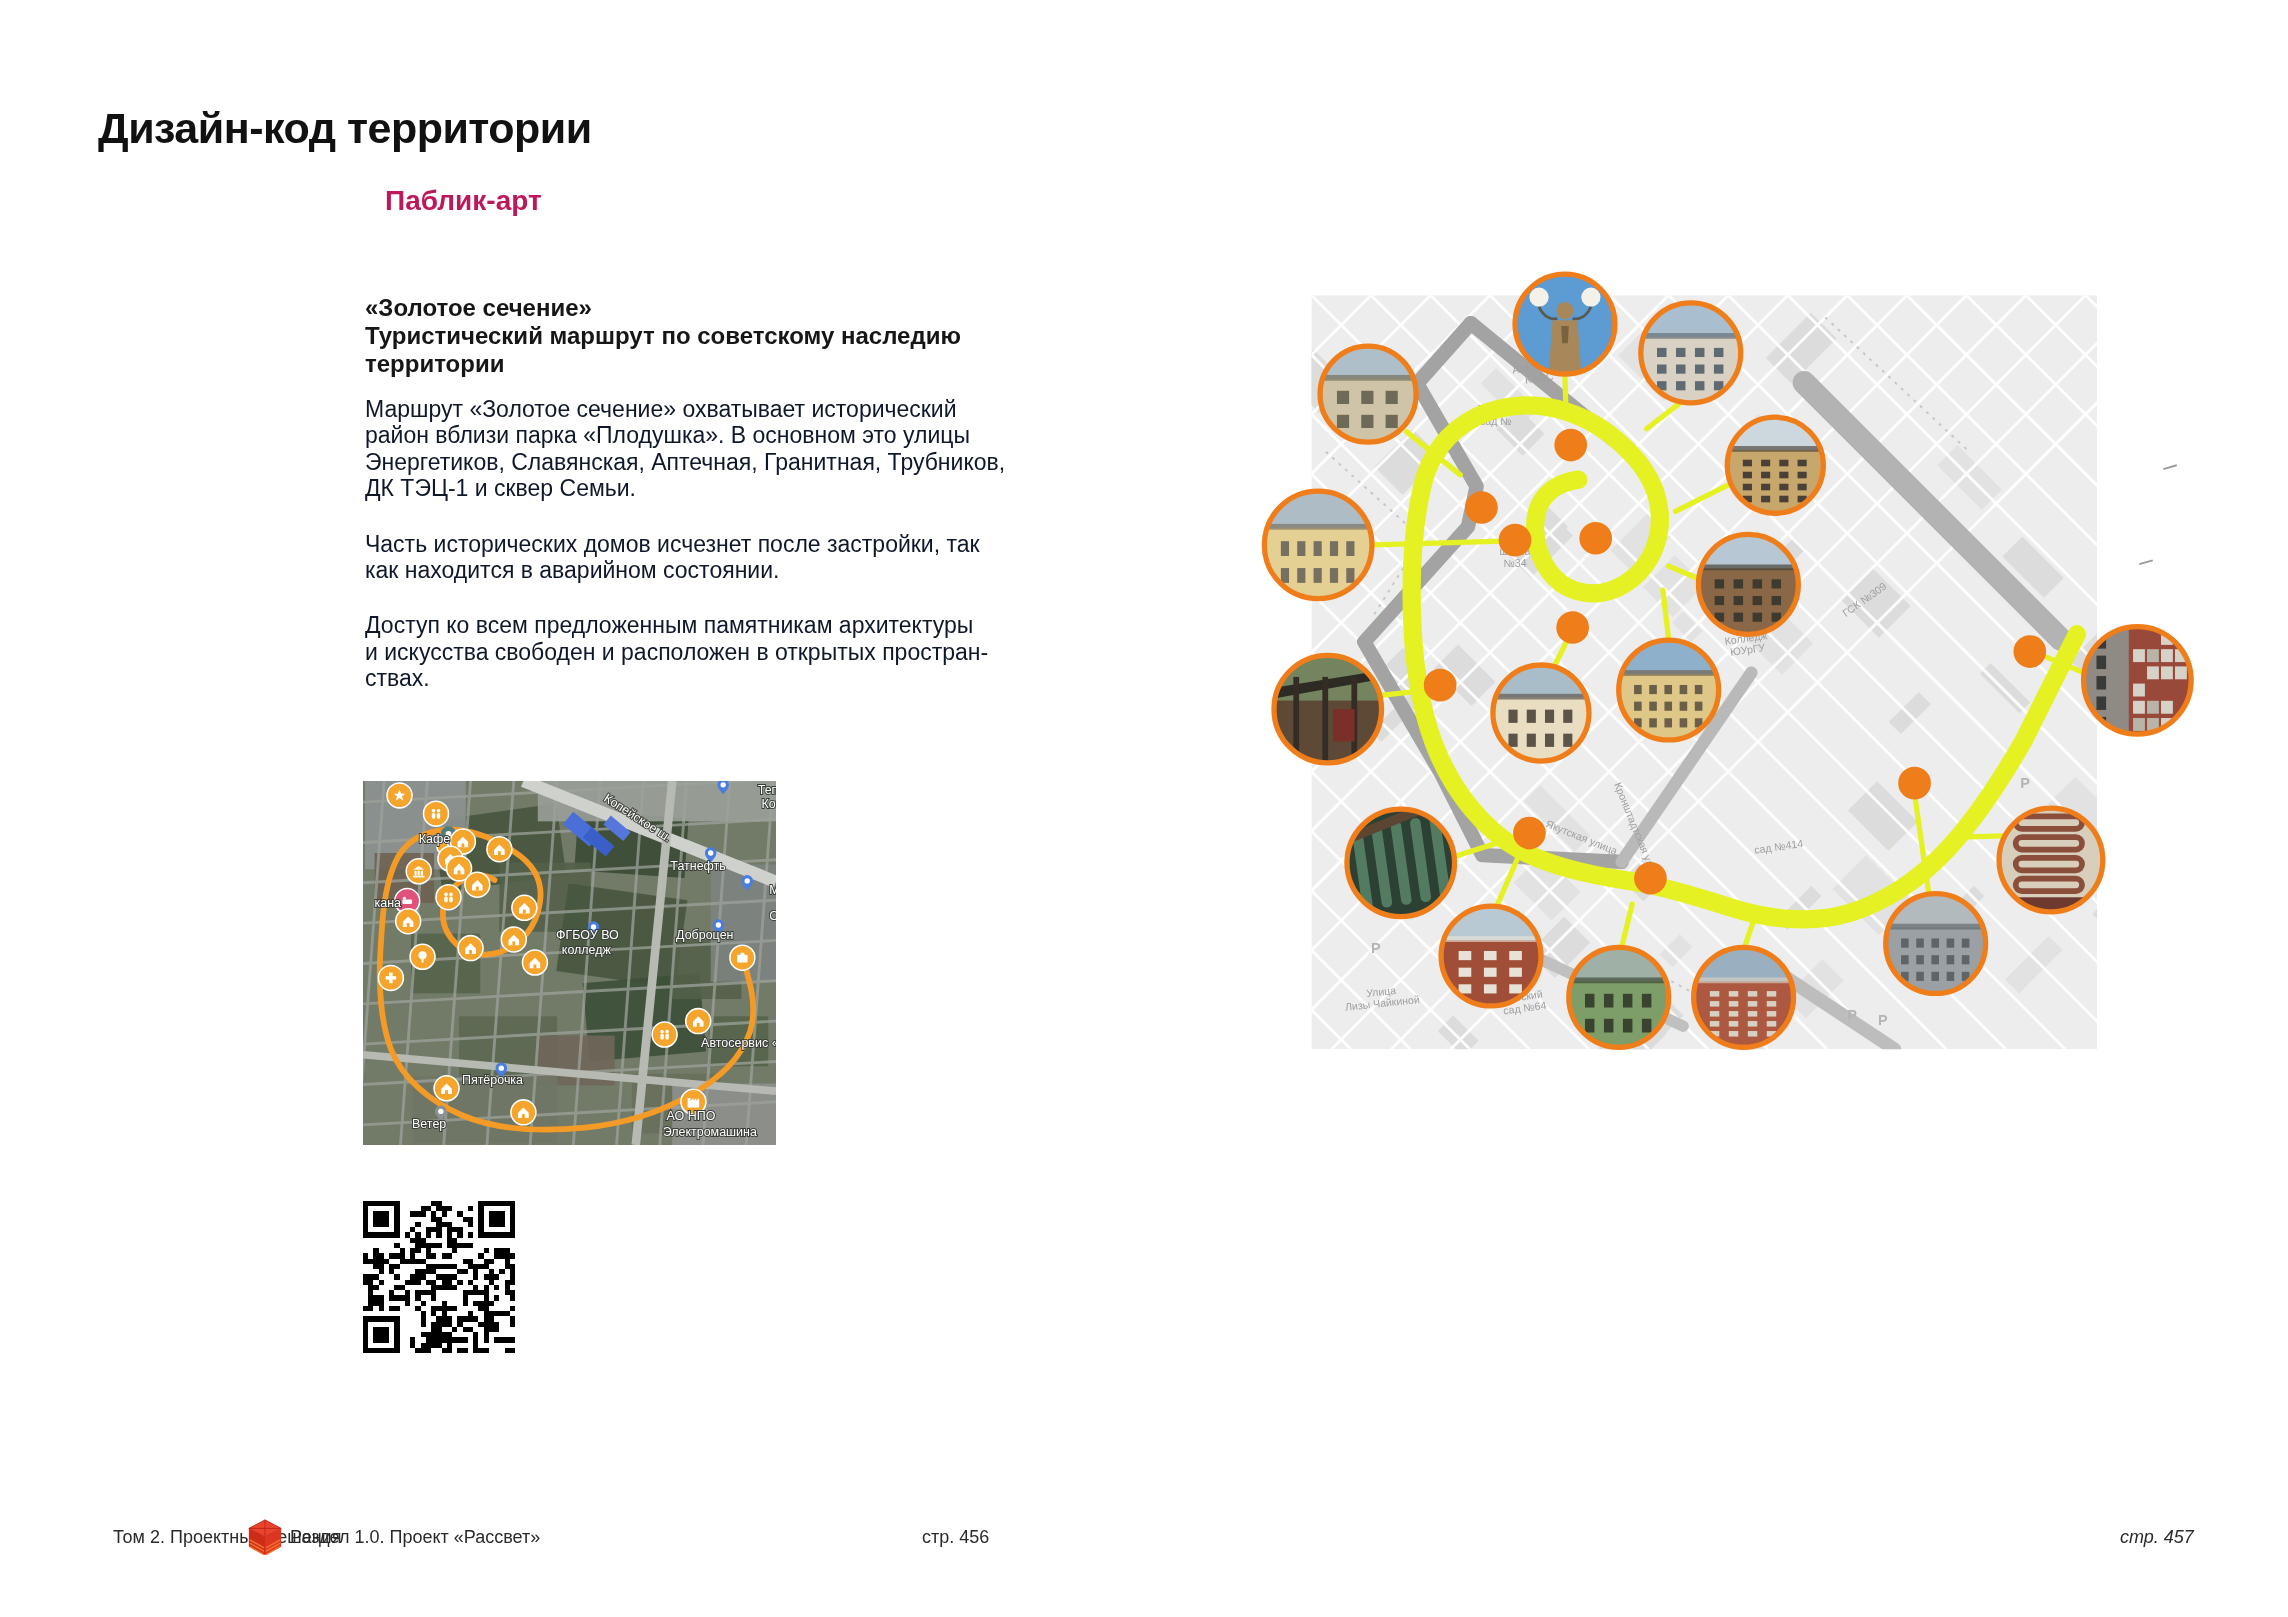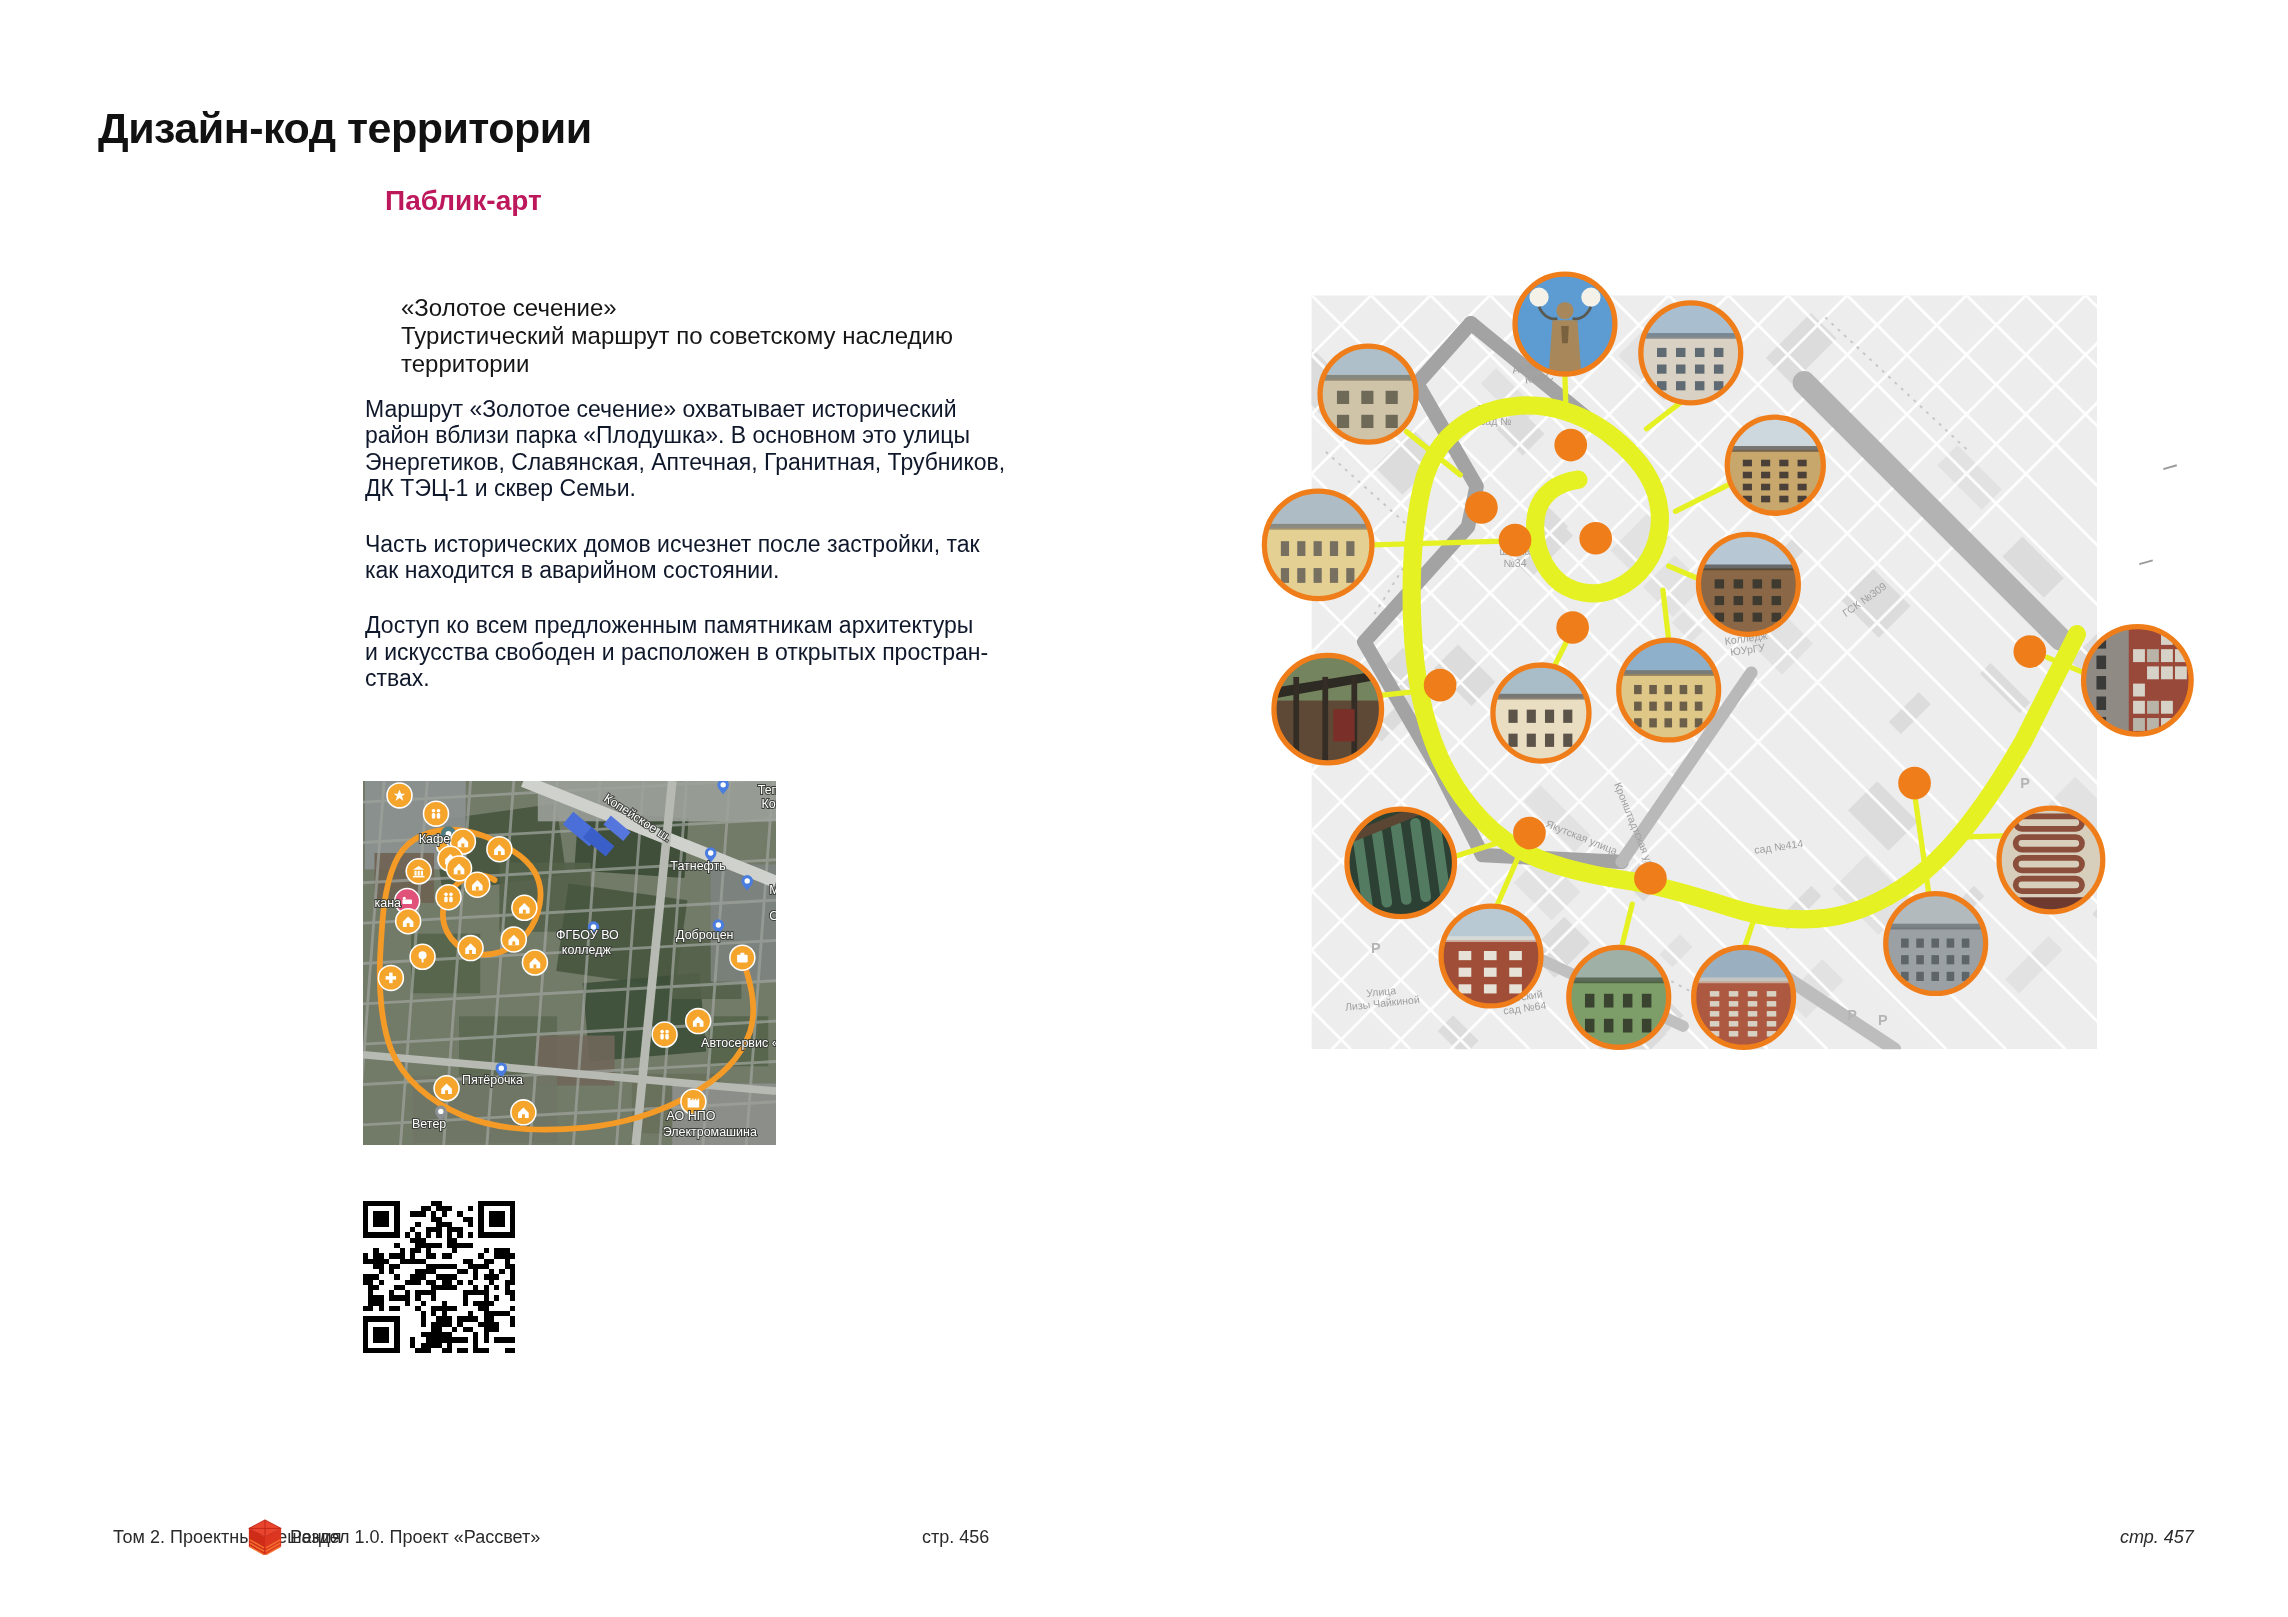--- a/index.html
+++ b/index.html
@@ -1,21 +1,21 @@
 <!DOCTYPE html>
 <html><head>
 <meta charset="utf-8">
 <style>
   html,body{margin:0;padding:0;background:#fff;}
   .page{position:relative;width:2288px;height:1618px;background:#ffffff;overflow:hidden;
         font-family:"Liberation Sans",sans-serif;color:#1c1c1c;}
   .title{position:absolute;left:98px;top:104px;font-size:43px;font-weight:bold;letter-spacing:-0.5px;color:#111;}
   .subtitle{position:absolute;left:365px;top:185px;font-size:28px;font-weight:bold;color:#be185d;margin-left:20px;}
-  .heading{position:absolute;left:365px;top:294px;font-size:24px;font-weight:normal;line-height:28px;
-           white-space:pre-line;color:#161616;margin-left:36px;}
+  .heading{position:absolute;left:365px;top:294px;font-size:24px;font-weight:bold;line-height:28px;
+           white-space:pre-line;color:#161616;}
   .paras{position:absolute;left:365px;top:396px;width:672px;font-size:23px;line-height:26.4px;color:#0f172a;}
   .paras p{margin:0 0 29px 0;white-space:pre-line;}
   .footer{position:absolute;left:0;top:1514px;width:2288px;height:58px;font-size:18px;color:#2a2a2a;}
   .footer span{position:absolute;top:13.4px;}
   .f-volume{left:113px;}
   .f-section{left:290px;}
   .f-pg-left{left:922px;}
   .f-pg-right{left:2120px;font-style:italic;}
   .f-logo{position:absolute;left:246px;top:1.9px;}
   svg{position:absolute;}

